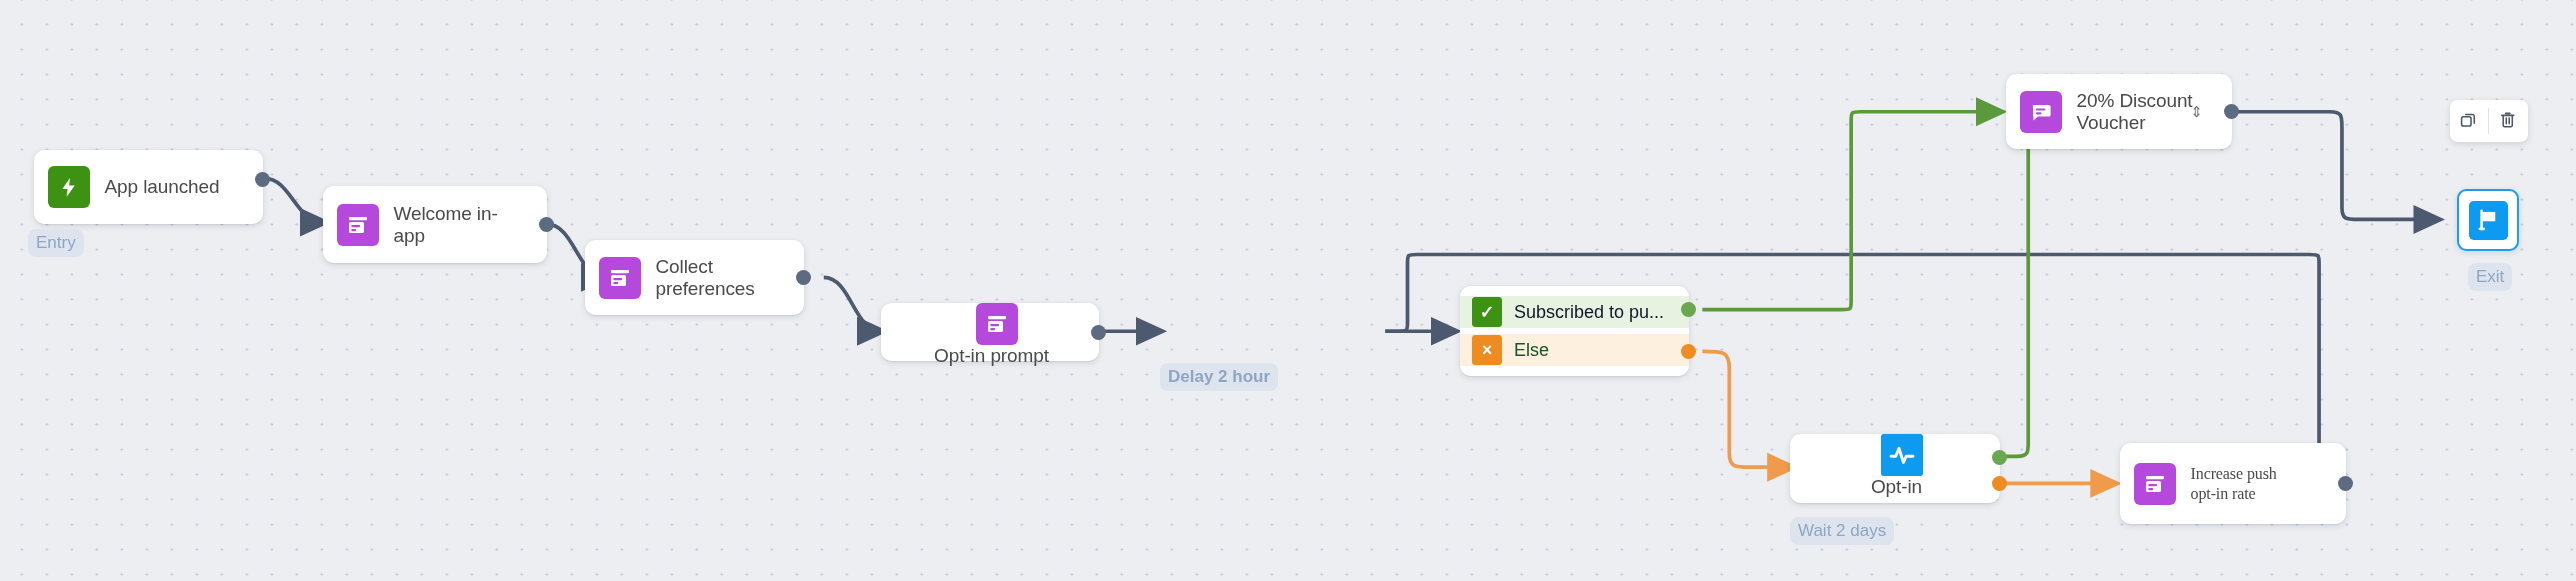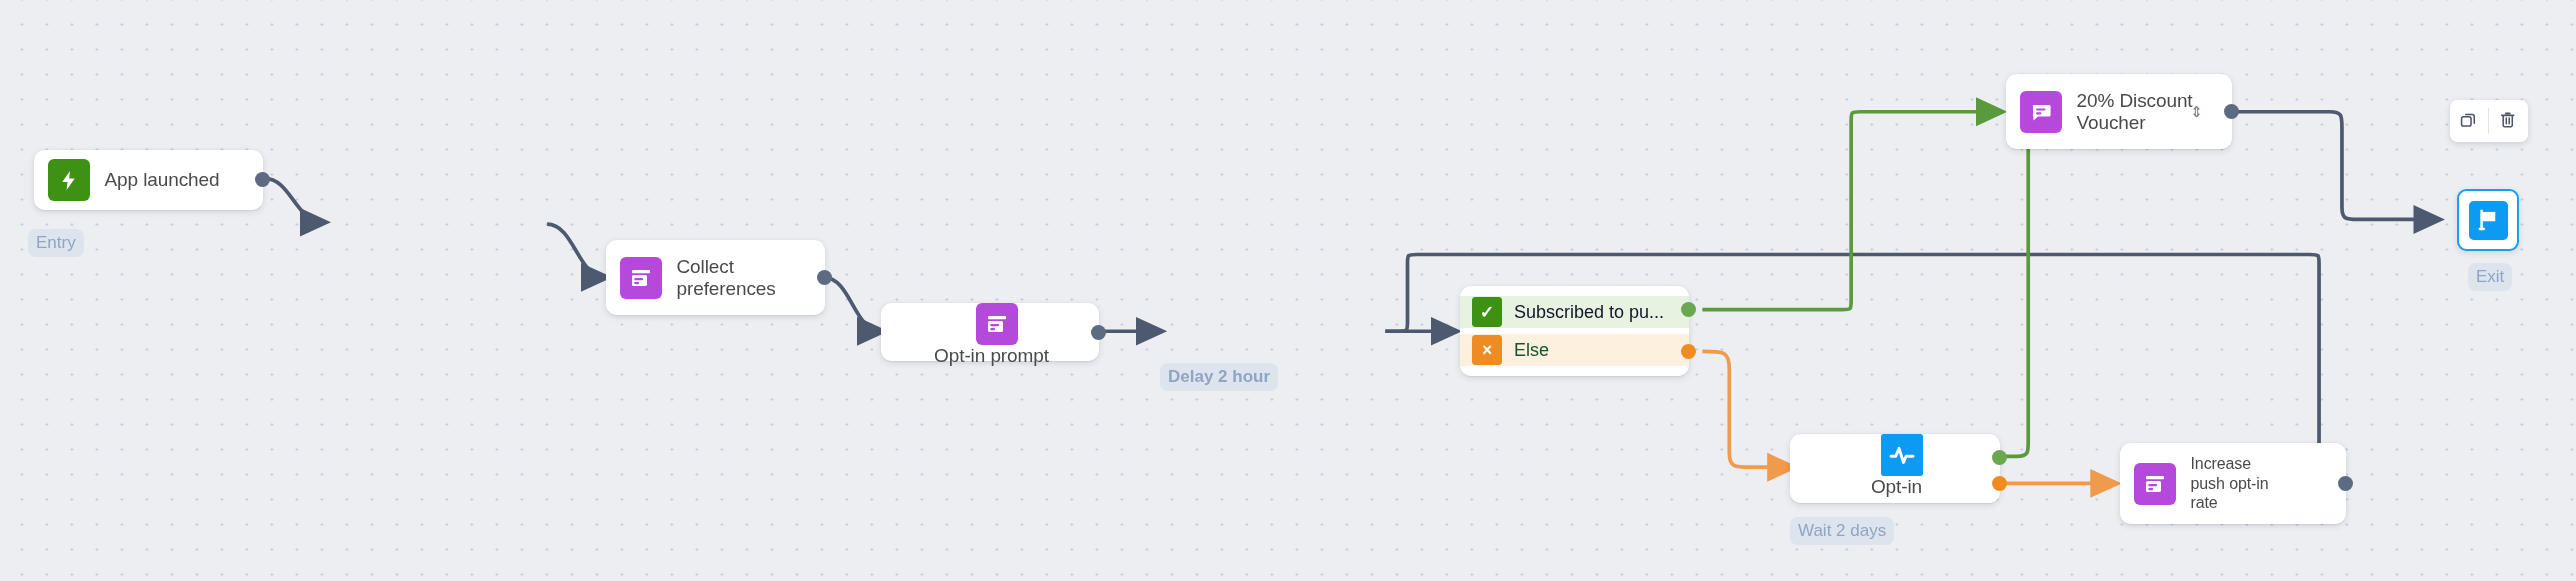--- a/index.html
+++ b/index.html
@@ -158,111 +158,124 @@
              L3012,180 C3012,166 3012,166 3026,166
              L3040,166" fill="none" stroke="#5a9a3d" stroke-width="5.5" marker-end="url(#arrGreen)"></path>
 
     <path d="M2958,718 L3140,718" fill="none" stroke="#f09a4b" stroke-width="5.5" marker-end="url(#arrOrange)"></path>
 
     <path d="M3314,166 L3460,166 C3478,166 3478,172 3478,190
              L3478,308 C3478,326 3484,326 3502,326
              L3620,326" fill="none" stroke="#4c596e" stroke-width="5.5" marker-end="url(#arrGrey)"></path>
   </svg>
 
-  <div class="node" style="left:34px;top:150px;width:229px;height:60px;">
+  <div class="node" style="left:34px;top:150px;width:229px;height:74px;">
     <div class="ico" style="background:#3d9113;">
       <svg width="23" height="27" viewBox="0 0 24 24" aria-hidden="true">
         <path d="M13.5 2 L5.5 13.5 L11 13.5 L10 22 L18.5 10 L12.7 10 Z" fill="#fff"></path>
       </svg>
     </div>
     <div class="lbl">App launched</div>
     <span class="port grey" style="right:-7.4px;top:21.6px;"></span>
   </div>
   <div class="chip" style="left:28px;top:229px;">Entry</div>
 
-
-  <div class="node" style="left:606px;top:240px;width:219px;height:75px;">
+  <div class="node" style="left:323px;top:186px;width:224px;height:77px;">
     <div class="ico" style="background:#b449db;">
       <svg width="24" height="24" viewBox="0 0 24 24" aria-hidden="true">
         <rect x="3" y="4" width="18" height="3.2" rx="1" fill="#fff"></rect>
         <circle cx="19.3" cy="5.6" r="1.5" fill="#fff"></circle>
         <rect x="3" y="9" width="15" height="11" rx="1.6" fill="#fff"></rect>
         <rect x="5.2" y="12" width="9" height="2.2" rx="1.1" fill="#b449db"></rect>
         <rect x="5.2" y="16" width="5" height="2.2" rx="1.1" fill="#b449db"></rect>
       </svg>
     </div>
-    <div class="lbl" style="max-width:101px;">Collect preferences</div>
-    <span class="port grey" style="right:-7.4px;top:30px;"></span>
-  </div>
-
-  <div class="node" style="left:881px;top:303px;width:218px;height:58px;flex-direction:column;">
+    <div class="lbl" style="max-width:114px;">Welcome in-app</div>
+    <span class="port grey" style="right:-7.4px;top:31px;"></span>
+  </div>
+
+  <div class="node" style="left:585px;top:240px;width:219px;height:75px;">
     <div class="ico" style="background:#b449db;">
       <svg width="24" height="24" viewBox="0 0 24 24" aria-hidden="true">
         <rect x="3" y="4" width="18" height="3.2" rx="1" fill="#fff"></rect>
         <circle cx="19.3" cy="5.6" r="1.5" fill="#fff"></circle>
         <rect x="3" y="9" width="15" height="11" rx="1.6" fill="#fff"></rect>
         <rect x="5.2" y="12" width="9" height="2.2" rx="1.1" fill="#b449db"></rect>
         <rect x="5.2" y="16" width="5" height="2.2" rx="1.1" fill="#b449db"></rect>
       </svg>
     </div>
-    <div class="lbl">Opt-in prompt</div>
-    <span class="port grey" style="right:-7.4px;top:21.6px;"></span>
-  </div>
-
-  <div class="chip" style="left:1160px;top:363px;font-weight:bold;">Delay 2 hour</div>
-
-  <div class="cond" style="left:1460px;top:286px;width:229px;height:90px;">
-    <div class="row yes">
-      <div class="sq">✓</div>
-      <div class="txt">Subscribed to pu...</div>
-    </div>
-    <div class="row no">
-      <div class="sq">×</div>
-      <div class="txt">Else</div>
-    </div>
-    <span class="port green" style="right:-7.4px;top:16px;"></span>
-    <span class="port orange" style="right:-7.4px;top:58px;"></span>
-  </div>
-
-  <div class="node" style="left:2006px;top:74px;width:226px;height:75px;">
-    <div class="ico" style="background:#b449db;">
-      <svg width="24" height="24" viewBox="0 0 24 24" aria-hidden="true">
-        <path d="M4 5 H20 A1.6 1.6 0 0 1 21.6 6.6 V15 A1.6 1.6 0 0 1 20 16.6 H9 L4.4 20.4 V16.6 A1.6 1.6 0 0 1 4 15 V6.6 A1.6 1.6 0 0 1 4 5 Z" fill="#fff"></path>
-        <rect x="7" y="8.4" width="9.5" height="2.2" rx="1.1" fill="#b449db"></rect>
-        <rect x="7" y="12.2" width="5.5" height="2.2" rx="1.1" fill="#b449db"></rect>
-      </svg>
-    </div>
-    <div class="lbl" style="max-width:125px;">20% Discount Voucher</div>
-    <span class="drag-handle" style="right:30px;top:30px;">⇕</span>
+    <div class="lbl" style="max-width:101px;">Collect preferences</div>
     <span class="port grey" style="right:-7.4px;top:30px;"></span>
   </div>
 
-  <div class="node" style="left:1790px;top:434px;width:210px;height:69px;flex-direction:column;">
-    <div class="ico" style="background:#0d9af1;border-radius:2.7px;">
-      <svg width="30" height="30" viewBox="0 0 24 24" aria-hidden="true">
-        <path d="M3.2 13 H7 L9.6 6.6 L13.2 18 L15.3 13 H20.8" stroke="#fff" stroke-width="2.3" fill="none" stroke-linecap="round" stroke-linejoin="round"></path>
-      </svg>
-    </div>
-    <div class="lbl">Opt-in</div>
-    <span class="port green" style="right:-7.4px;top:15.5px;"></span>
-    <span class="port orange" style="right:-7.4px;top:42px;"></span>
-  </div>
-  <div class="chip" style="left:1790px;top:517px;">Wait 2 days</div>
-
-  <div class="node" style="left:2120px;top:443px;width:226px;height:81px;">
+  <div class="node" style="left:881px;top:303px;width:218px;height:58px;flex-direction:column;">
     <div class="ico" style="background:#b449db;">
       <svg width="24" height="24" viewBox="0 0 24 24" aria-hidden="true">
         <rect x="3" y="4" width="18" height="3.2" rx="1" fill="#fff"></rect>
         <circle cx="19.3" cy="5.6" r="1.5" fill="#fff"></circle>
         <rect x="3" y="9" width="15" height="11" rx="1.6" fill="#fff"></rect>
         <rect x="5.2" y="12" width="9" height="2.2" rx="1.1" fill="#b449db"></rect>
         <rect x="5.2" y="16" width="5" height="2.2" rx="1.1" fill="#b449db"></rect>
       </svg>
     </div>
-    <div class="lbl" style="max-width:94px;font-size:16px;line-height:19.5px;">Increase push opt-in rate</div>
+    <div class="lbl">Opt-in prompt</div>
+    <span class="port grey" style="right:-7.4px;top:21.6px;"></span>
+  </div>
+
+  <div class="chip" style="left:1160px;top:363px;font-weight:bold;">Delay 2 hour</div>
+
+  <div class="cond" style="left:1460px;top:286px;width:229px;height:90px;">
+    <div class="row yes">
+      <div class="sq">✓</div>
+      <div class="txt">Subscribed to pu...</div>
+    </div>
+    <div class="row no">
+      <div class="sq">×</div>
+      <div class="txt">Else</div>
+    </div>
+    <span class="port green" style="right:-7.4px;top:16px;"></span>
+    <span class="port orange" style="right:-7.4px;top:58px;"></span>
+  </div>
+
+  <div class="node" style="left:2006px;top:74px;width:226px;height:75px;">
+    <div class="ico" style="background:#b449db;">
+      <svg width="24" height="24" viewBox="0 0 24 24" aria-hidden="true">
+        <path d="M4 5 H20 A1.6 1.6 0 0 1 21.6 6.6 V15 A1.6 1.6 0 0 1 20 16.6 H9 L4.4 20.4 V16.6 A1.6 1.6 0 0 1 4 15 V6.6 A1.6 1.6 0 0 1 4 5 Z" fill="#fff"></path>
+        <rect x="7" y="8.4" width="9.5" height="2.2" rx="1.1" fill="#b449db"></rect>
+        <rect x="7" y="12.2" width="5.5" height="2.2" rx="1.1" fill="#b449db"></rect>
+      </svg>
+    </div>
+    <div class="lbl" style="max-width:125px;">20% Discount Voucher</div>
+    <span class="drag-handle" style="right:30px;top:30px;">⇕</span>
+    <span class="port grey" style="right:-7.4px;top:30px;"></span>
+  </div>
+
+  <div class="node" style="left:1790px;top:434px;width:210px;height:69px;flex-direction:column;">
+    <div class="ico" style="background:#0d9af1;border-radius:2.7px;">
+      <svg width="30" height="30" viewBox="0 0 24 24" aria-hidden="true">
+        <path d="M3.2 13 H7 L9.6 6.6 L13.2 18 L15.3 13 H20.8" stroke="#fff" stroke-width="2.3" fill="none" stroke-linecap="round" stroke-linejoin="round"></path>
+      </svg>
+    </div>
+    <div class="lbl">Opt-in</div>
+    <span class="port green" style="right:-7.4px;top:15.5px;"></span>
+    <span class="port orange" style="right:-7.4px;top:42px;"></span>
+  </div>
+  <div class="chip" style="left:1790px;top:517px;">Wait 2 days</div>
+
+  <div class="node" style="left:2120px;top:443px;width:226px;height:81px;">
+    <div class="ico" style="background:#b449db;">
+      <svg width="24" height="24" viewBox="0 0 24 24" aria-hidden="true">
+        <rect x="3" y="4" width="18" height="3.2" rx="1" fill="#fff"></rect>
+        <circle cx="19.3" cy="5.6" r="1.5" fill="#fff"></circle>
+        <rect x="3" y="9" width="15" height="11" rx="1.6" fill="#fff"></rect>
+        <rect x="5.2" y="12" width="9" height="2.2" rx="1.1" fill="#b449db"></rect>
+        <rect x="5.2" y="16" width="5" height="2.2" rx="1.1" fill="#b449db"></rect>
+      </svg>
+    </div>
+    <div class="lbl" style="max-width:94px;font-size:16px;line-height:19.5px;font-family:Liberation Serif, serif;">Increase push opt-in rate</div>
     <span class="port grey" style="right:-7.4px;top:33px;"></span>
   </div>
 
   <div class="toolbar" style="left:2450px;top:100px;width:78px;">
     <div class="tb-btn">
       <span>
         <svg width="19.5" height="19.5" viewBox="0 0 24 24" aria-hidden="true">
           <rect x="3.2" y="8.2" width="11.6" height="11.6" rx="2.2" fill="none" stroke="#4e5566" stroke-width="1.9"></rect>
           <path d="M8.2 5.6 h8.4 a2.2 2.2 0 0 1 2.2 2.2 v8.4" fill="none" stroke="#4e5566" stroke-width="1.9" stroke-linecap="round"></path>
         </svg>

